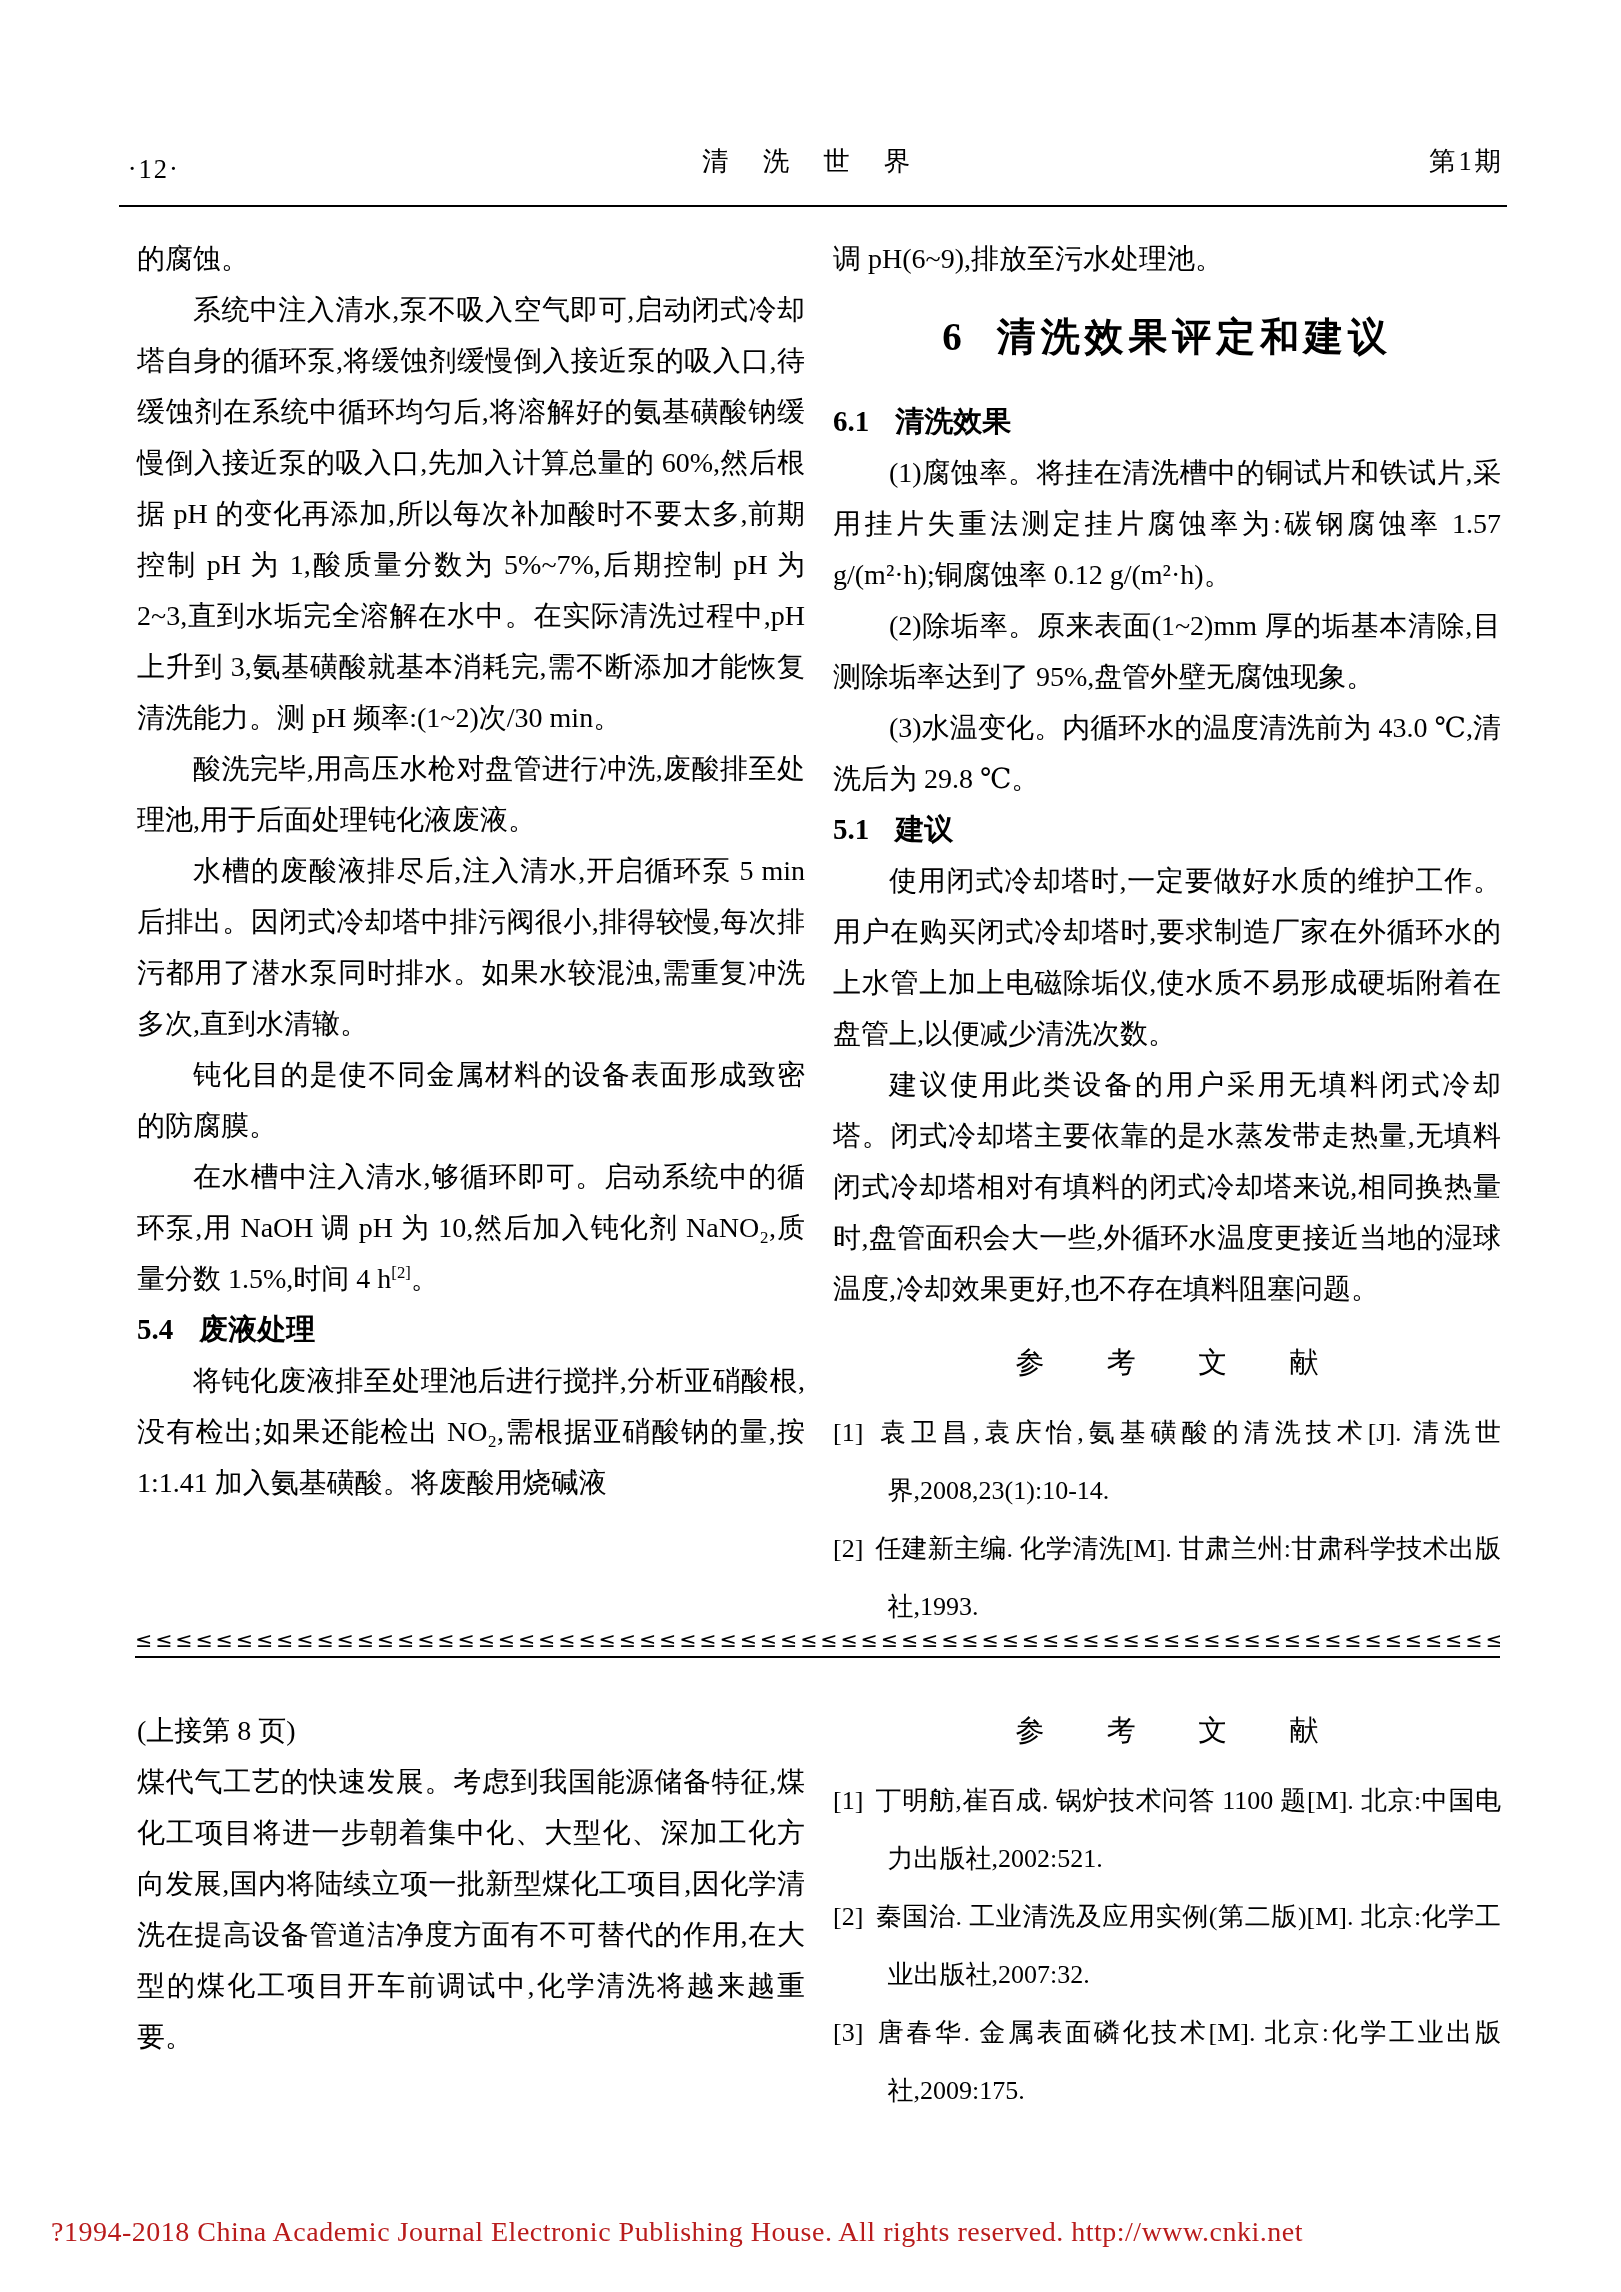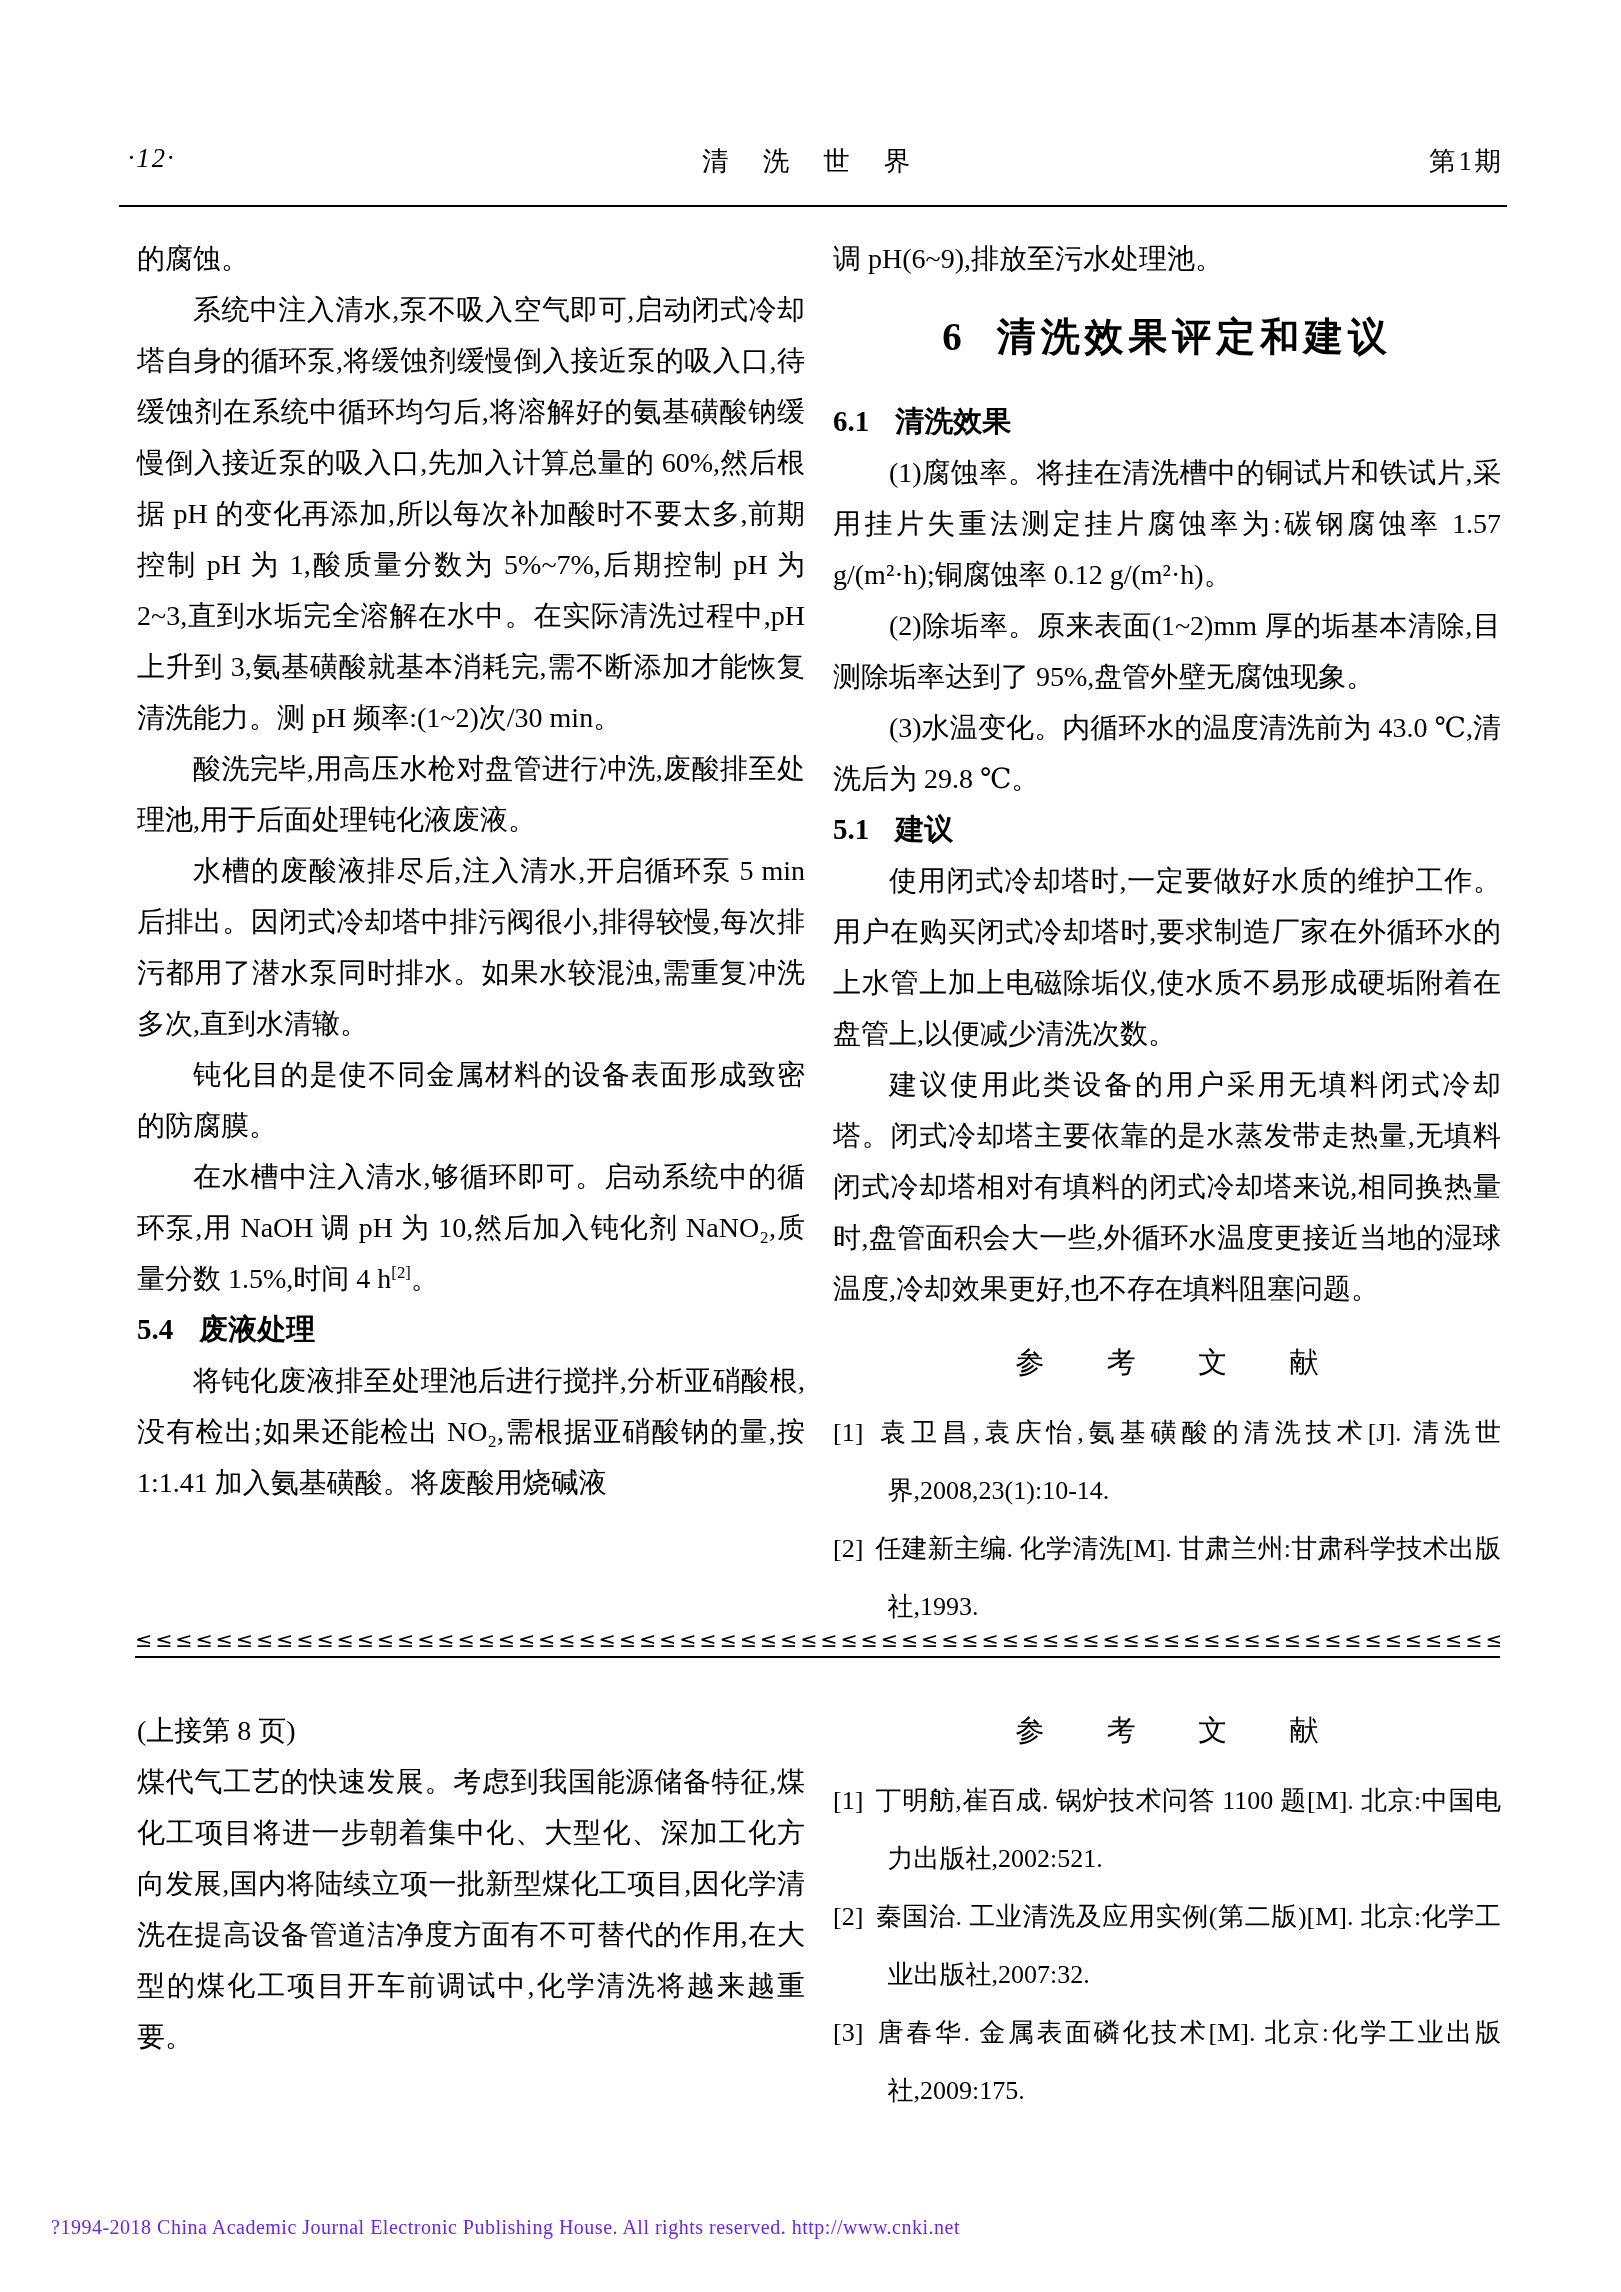--- a/index.html
+++ b/index.html
@@ -4,21 +4,21 @@
 <style>
   html,body { margin:0; padding:0; background:#e8e8e8; }
   .page {
     position:relative; width:1621px; height:2293px; margin:0 auto;
     background:#ffffff; color:#000;
     font-family:"Liberation Serif","DejaVu Serif",serif;
     overflow:hidden;
   }
   
   .header { position:absolute; top:143px; left:120px; width:1386px; height:39px; font-size:26.5px; }
-  .header .pageno { position:absolute; left:7.8px; top:0; letter-spacing:2px;font-style:italic; }
+  .header .pageno { position:absolute; left:7.8px; top:11px; letter-spacing:2px; }
   .header .jtitle { position:absolute; left:50%; transform:translateX(-50%); top:0; letter-spacing:13.7px; }
   .header .issue  { position:absolute; right:2px; top:0; letter-spacing:2.9px; }
   .header-rule { position:absolute; top:205px; left:119px; width:1388px; border-top:2.9px solid #000; }
 
   
   .col { position:absolute; width:668px; font-size:28px; line-height:51px; text-align:justify; }
   .col-left  { left:137px; top:233px; }
   .col-right { left:833px; top:233px; }
   .col p { margin:0; }
   .indent { text-indent:2em; }
@@ -45,21 +45,21 @@
   }
 
   
   .bottom-left  { left:137px; top:1705px; }
   .bottom-right { left:833px; top:1705px; }
   .bottom-right .refs-title { margin-top:0; }
 
   
   .footer {
     position:absolute; left:51px; top:2216px; width:1539px;
-    font-size:20px; color:#6d28d9; letter-spacing:0.5px; text-align:left;
+    font-size:28px; color:#b91c1c; letter-spacing:0.5px; text-align:left;
   }
 </style>
 </head>
 <body>
 
 <div class="page">
 
   <div class="header">
     <span class="pageno">·12·</span>
     <span class="jtitle">清 洗 世 界</span>

